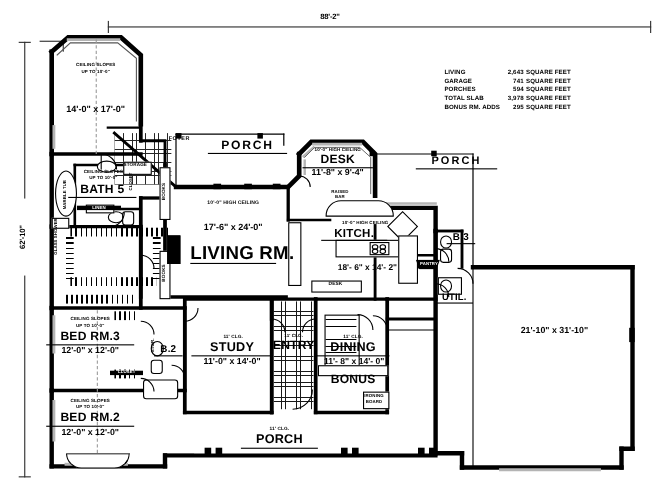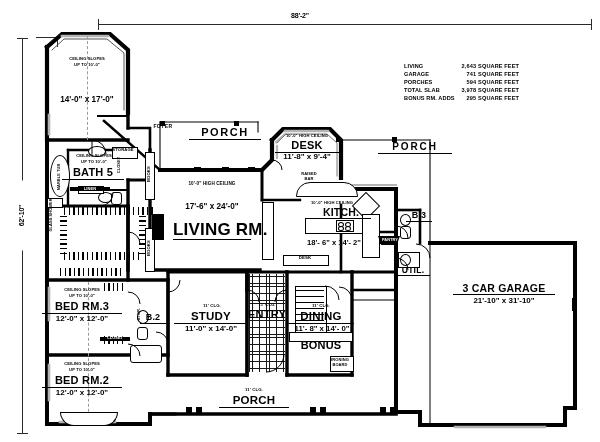--- a/index.html
+++ b/index.html
@@ -318,21 +318,21 @@
   <div class="lbl room-name" style="left:378px;top:142px;width:74px;font-size:10px;letter-spacing:1.9px;">PORCH</div>
 
   <div class="lbl tiny" style="left:272px;top:134px;width:70px;font-size:4.1px;">10'-0" HIGH CEILING</div>
   <div class="lbl room-name" style="left:275px;top:140px;width:64px;font-size:11px;">DESK</div>
   <div class="lbl" style="left:270px;top:153px;width:74px;font-size:8px;font-weight:700;">11'-8" x 9'-4"</div>
 
   <div class="lbl tiny" style="left:288px;top:172px;width:42px;font-size:4px;">RAISED</div>
   <div class="lbl tiny" style="left:288px;top:177px;width:42px;font-size:4px;">BAR</div>
 
   <div class="lbl tiny" style="left:296px;top:201px;width:72px;font-size:4.1px;">10'-0" HIGH CEILING</div>
-  <div class="lbl room-name" style="left:311px;top:207px;width:60px;font-size:10.5px;">KITCH.</div>
+  <div class="lbl room-name" style="left:292px;top:207px;width:60px;font-size:10.5px;">KITCH.</div>
   <div class="lbl" style="left:295px;top:239px;width:78px;font-size:7.6px;font-weight:700;">18'- 6" x 14'- 2"</div>
   <div class="lbl tiny" style="left:288px;top:256px;width:34px;font-size:4.4px;">DESK</div>
   <div class="lbl tiny" style="left:377px;top:238px;width:26px;font-size:3.9px;color:#fff;">PANTRY</div>
 
   <div class="lbl room-name" style="left:406px;top:211px;width:26px;font-size:9px;">B.3</div>
 
   <div class="lbl room-name" style="left:396px;top:266px;width:34px;font-size:8.6px;">UTIL.</div>
 
   <div class="lbl tiny" style="left:173px;top:182px;width:78px;font-size:4.6px;">10'-0" HIGH CEILING</div>
   <div class="lbl room-name" style="left:173px;top:189px;width:78px;font-size:17px;margin-top:32px;">LIVING RM.</div>
@@ -363,21 +363,20 @@
   <div class="lbl room-name" style="left:288px;top:311px;width:66px;font-size:11.5px;">DINING</div>
   <div class="lbl" style="left:285px;top:325px;width:74px;font-size:7.8px;font-weight:700;">11'- 8" x 14'- 0"</div>
 
   <div class="lbl room-name nb" style="left:290px;top:340px;width:62px;font-size:11px;">BONUS</div>
   <div class="lbl tiny" style="left:318px;top:358px;width:44px;font-size:4px;">IRONING</div>
   <div class="lbl tiny" style="left:318px;top:363px;width:44px;font-size:4px;">BOARD</div>
 
   <div class="lbl tiny" style="left:224px;top:388px;width:60px;font-size:4.3px;">11' CLG.</div>
   <div class="lbl room-name" style="left:219px;top:395px;width:70px;font-size:11.5px;">PORCH</div>
 
-  <div class="lbl room-name" style="left:453px;top:283px;width:102px;font-size:10.5px;">3 CAR GARAGE</div>
   <div class="lbl" style="left:453px;top:297px;width:102px;font-size:8px;font-weight:700;">21'-10" x  31'-10"</div>
 
   <svg class="overlay" viewBox="0 0 600 442">
     <g stroke="#000" fill="none" stroke-width="1">
 
       <path d="M92,140 A14,14 0 0,1 106,154"></path>
       <path d="M92,140 L92,154"></path>
 
       <path d="M100,206 A13,13 0 0,0 113,193"></path>
 

